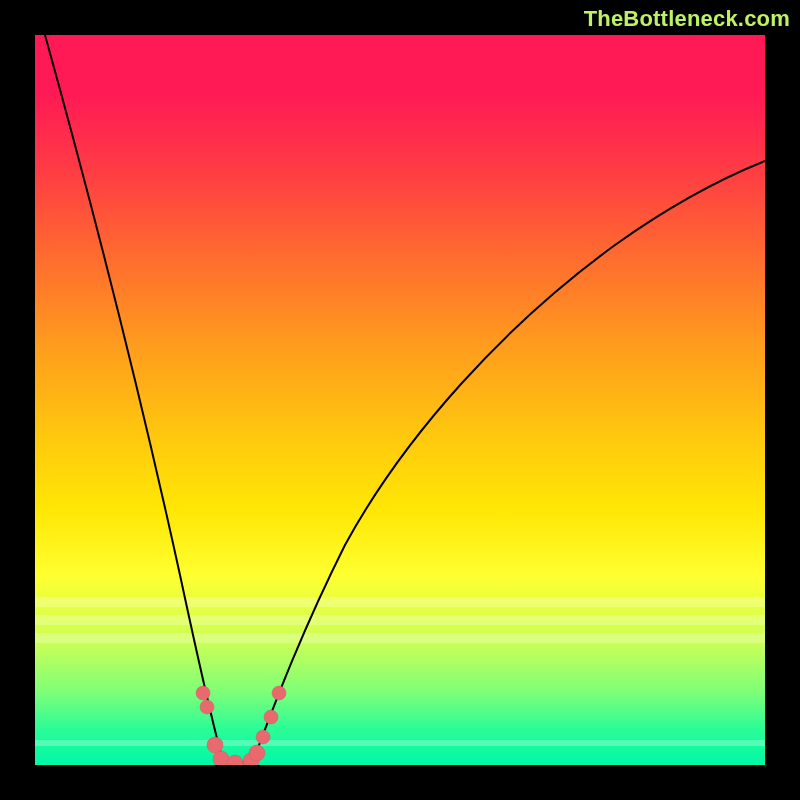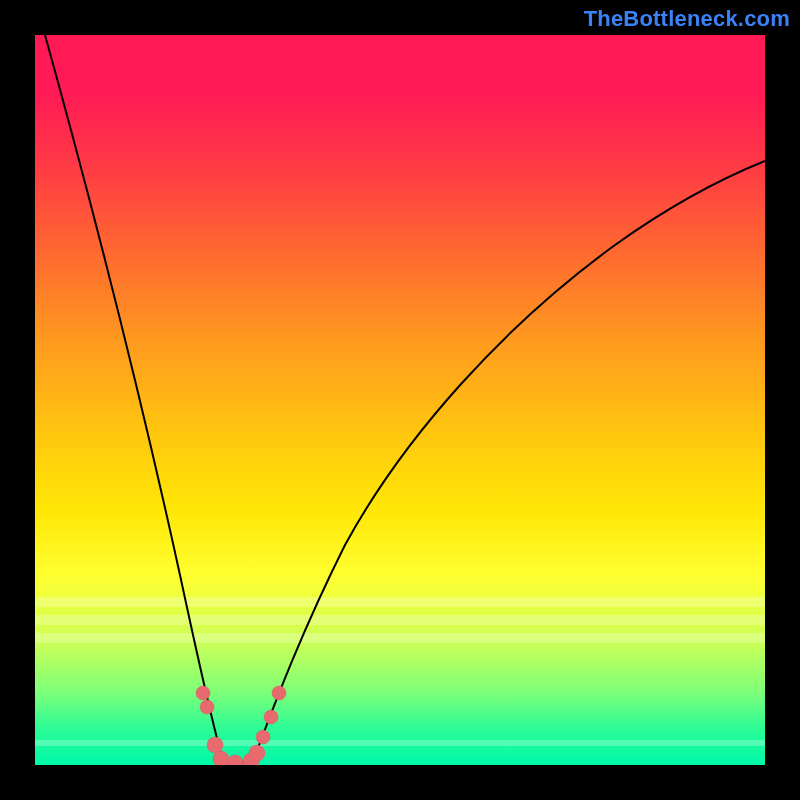--- a/index.html
+++ b/index.html
@@ -46,21 +46,21 @@
     width: 100%;
     background: rgba(255,255,255,0.25);
   }
   .watermark {
     position: absolute;
     top: 6px;
     right: 10px;
     font-family: Arial, Helvetica, sans-serif;
     font-size: 22px;
     font-weight: 600;
-    color: #3b82f6;
+    color: #bef264;
     letter-spacing: 0.2px;
   }
   svg.curves {
     position: absolute;
     top: 0;
     left: 0;
   }
 </style>
 </head>
 <body>

